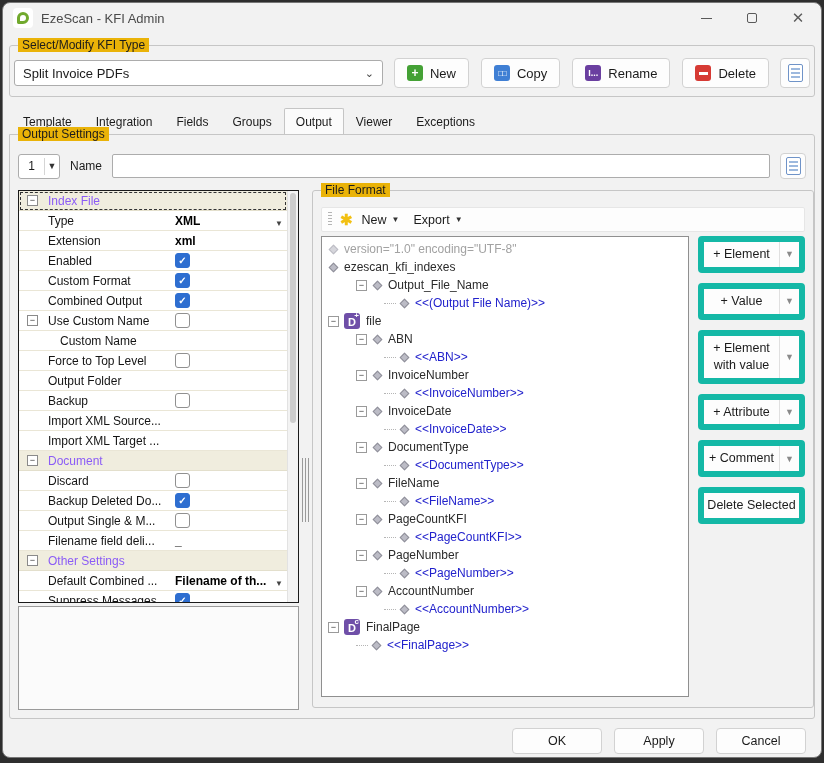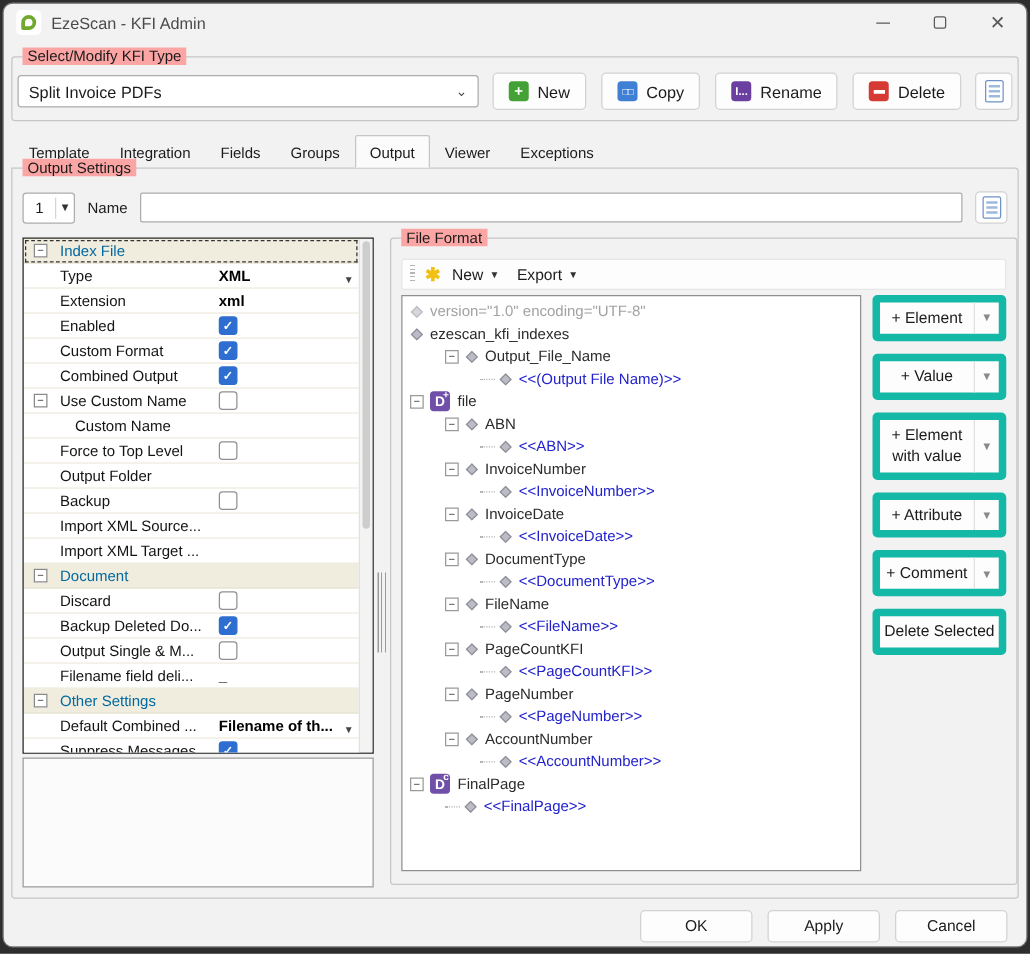--- a/index.html
+++ b/index.html
@@ -13,21 +13,21 @@
   .logo { width:20px; height:20px; background:#fff; border-radius:4px; display:flex; align-items:center; justify-content:center; margin-right:8px; }
   .logo-ring { width:12px; height:12px; border:3.5px solid #71a92d; border-radius:50% 50% 50% 12%; }
   .title-text { font-size:13px; color:#4a4a4a; }
   .win-controls { margin-left:auto; display:flex; height:100%; }
   .win-btn { width:46px; height:100%; display:flex; align-items:center; justify-content:center; color:#5a5a5a; font-size:13px; }
   .min-glyph { width:11px; height:1px; background:#5a5a5a; display:inline-block; }
   .max-glyph { width:10px; height:10px; border:1px solid #5a5a5a; border-radius:2px; display:inline-block; }
 
   
   .groupbox { position:relative; border:1px solid #c6c6c6; border-radius:3px; }
-  .groupbox-label { position:absolute; top:-8px; left:8px; background:#fca5a5; padding:0 4px; font-size:12px; color:#1b1b1b; }
+  .groupbox-label { position:absolute; top:-8px; left:8px; background:#eab308; padding:0 4px; font-size:12px; color:#1b1b1b; }
 
   .content { flex:1; padding:0 6px; display:flex; flex-direction:column; }
 
   .g1 { margin-top:12px; padding:12px 4px 8px 4px; flex:none; }
   .g1-row { display:flex; align-items:center; gap:11px; }
   .combo { flex:1; height:26px; background:#fff; border:1px solid #acacac; border-radius:3px;
            display:flex; align-items:center; padding:0 8px; font-size:13px; }
   .combo .chev { margin-left:auto; color:#444; font-size:11px; }
   .btn { height:30px; background:#fdfdfd; border:1px solid #d2d2d2; border-radius:4px;
          display:flex; align-items:center; justify-content:center; gap:7px; padding:0 12px; font-size:13px; }
@@ -65,21 +65,21 @@
   
   .left-col { width:281px; flex:none; display:flex; flex-direction:column; }
   .pgrid { border:1px solid #1a1a1a; background:#fff; height:413px; overflow:hidden; position:relative; }
   .pgrid-inner { margin-right:11px; }
   .pg-row { display:flex; align-items:center; height:20px; border-bottom:1px solid #eae6d6; background:#fff; }
   .pg-gutter { width:27px; flex:none; display:flex; align-items:center; justify-content:center; }
   .pg-label { flex:1; padding-left:2px; color:#141414; white-space:nowrap; overflow:hidden; }
   .pg-label.indent { padding-left:14px; }
   .pg-value { width:112px; flex:none; display:flex; align-items:flex-end; font-weight:bold; color:#000; position:relative; }
   .pg-row.section { background:#f0edde; border-bottom:1px solid #e3dfcc; }
-  .pg-row.section .pg-label { color:#0369a1; }
+  .pg-row.section .pg-label { color:#8b5cf6; }
   .pg-row.focused { outline:1px dashed #333; outline-offset:-2px; }
   .expander { width:11px; height:11px; border:1px solid #8a8a8a; background:#fff; font-size:9px; line-height:9px;
               text-align:center; color:#333; flex:none; }
   .cb { width:15px; height:15px; border-radius:3px; display:flex; align-items:center; justify-content:center;
         font-size:10px; color:#fff; }
   .cb.checked { background:#2e6ed0; border:1px solid #2e6ed0; }
   .cb.unchecked { background:#fff; border:1px solid #909090; }
   .dd-arrow { position:absolute; right:4px; color:#444; font-size:8px; }
   .pg-scroll { position:absolute; top:0; right:0; bottom:0; width:11px; background:#f3f3f3; border-left:1px solid #e2e2e2; }
   .pg-thumb { position:absolute; top:2px; left:2px; right:2px; height:230px; background:#cdcdcd; border-radius:4px; }

